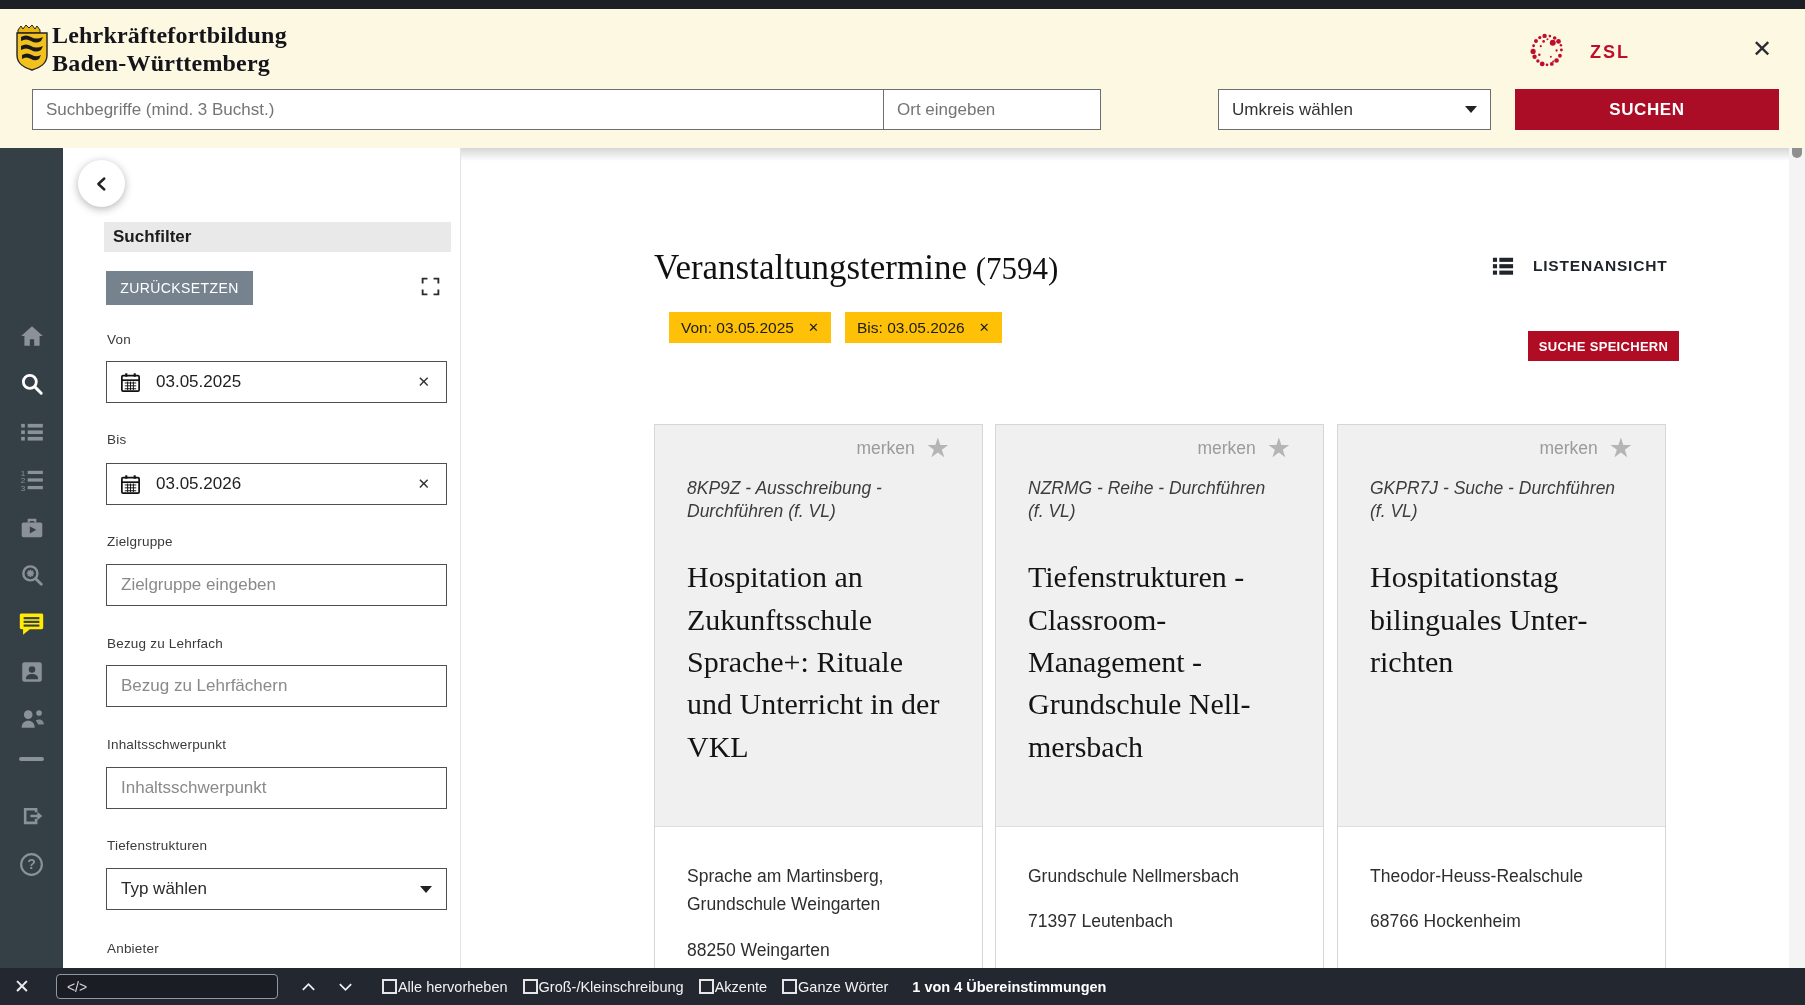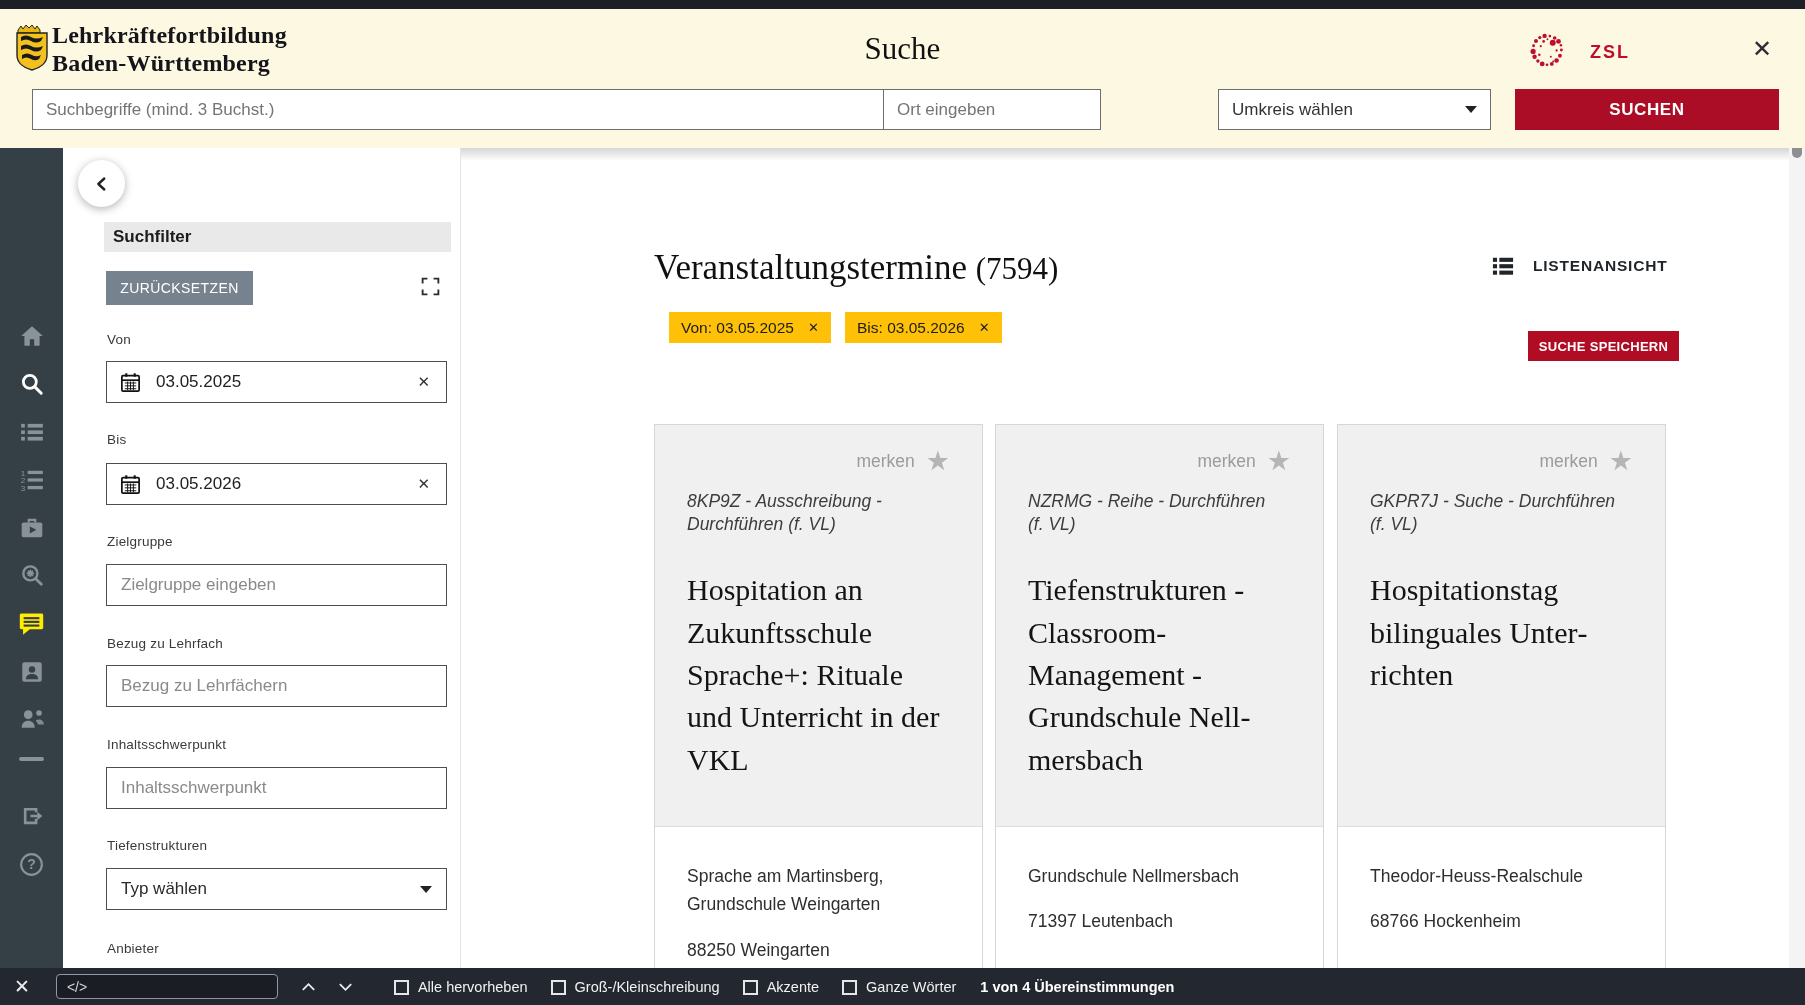--- a/index.html
+++ b/index.html
@@ -60,40 +60,40 @@
   .chip .chip-x { font-size:13px; cursor:pointer; color:#1c1c1c; }
   .chip-von { left:669px; }
   .chip-bis { left:845px; }
   .listview { left:1491px; top:255px; display:flex; align-items:center; gap:18px; cursor:pointer; z-index:13; }
   .listview .lv-label { font-size:15.5px; font-weight:600; letter-spacing:.8px; color:#1f242a; }
   .btn-save { left:1528px; top:331px; width:151px; height:30px; background:#b00d24; color:#fff; border:none; font-size:13px; font-weight:700; letter-spacing:.3px; cursor:pointer; z-index:13; }
 
   
   .card { top:424px; width:329px; height:560px; background:#fff; border:1px solid #d6d6d6; z-index:13; cursor:pointer; }
   .card1 { left:654px; } .card2 { left:995px; } .card3 { left:1337px; }
-  .card-top { height:402px; background:#f0f0f1; border-bottom:1px solid #dedede; padding:24px 32px; }
+  .card-top { height:402px; background:#f0f0f1; border-bottom:1px solid #dedede; padding:11px 32px; }
   .merken-row { display:flex; justify-content:flex-end; align-items:center; gap:11px; color:#9b9b9b; font-size:17.5px; cursor:pointer; }
   .star { font-size:27px; color:#b5b5b5; line-height:.9; }
   .ev-code { margin-top:17px; font-style:italic; font-size:17.5px; color:#3c3c3c; line-height:1.32; max-width:252px; }
   .ev-title { margin-top:33px; font-family:"Liberation Serif",serif; font-size:30px; line-height:1.41; color:#141414; max-width:268px; }
   .card-bottom { padding:35px 32px 0; font-size:17.5px; color:#2e2e2e; }
   .ev-org { line-height:1.62; max-width:244px; }
   .ev-city { margin-top:21px; }
 
   
   .scroll-track { left:1789px; top:9px; width:16px; height:996px; background:#f4f4f4; z-index:18; }
   .scroll-thumb { left:1792px; top:30px; width:10px; height:128px; background:#8f8f8f; border-radius:5px; z-index:19; cursor:pointer; }
 
   
   .findbar { left:0; top:968px; width:1805px; height:37px; background:#23272f; z-index:60; display:flex; align-items:center; }
   .fb-close { margin-left:14px; color:#ededf0; font-size:19px; font-weight:300; cursor:pointer; }
   .fb-input { margin-left:26px; width:222px; height:25px; background:#1a1d23; border:1px solid #9298a2; border-radius:4px; color:#d5d5da; font-size:14px; padding:0 10px; }
   .fb-nav { margin-left:22px; display:flex; gap:20px; }
   .fb-nav svg { cursor:pointer; }
-  .fb-opts { margin-left:40px; display:flex; align-items:flex-end; gap:9px; }
+  .fb-opts { margin-left:28px; display:flex; align-items:flex-start; gap:1px; }
   .fb-check { width:15px; height:15px; border:2px solid #e6e6e9; background:transparent; display:inline-block; cursor:pointer; flex:none; }
   .fb-label { color:#f2f2f4; font-size:14.5px; margin-right:14px; cursor:pointer; white-space:nowrap; }
   .fb-status { color:#fff; font-size:14.5px; font-weight:600; margin-left:10px; white-space:nowrap; }
 </style>
 </head>
 <body>
 
 <div class="abs topstrip"></div>
 
 <div class="abs header">
@@ -106,21 +106,20 @@
         <path d="M9 24 q5 -3 10 0 q5 3 12 0 l-2 4 q-5 3 -10 0 q-5 -3 -10 0z" fill="#1a1a1a"></path>
         <path d="M10 33 q5 -3 10 0 q4 2.5 9 0 l-2 4 q-4 2.5 -8 0 q-5 -3 -9 0z" fill="#1a1a1a"></path>
       </svg>
     </span>
     <div class="brand-text">
       <div>Lehrkräftefortbildung</div>
       <div>Baden-Württemberg</div>
     </div>
   </div>
 
-  <div class="abs page-title">Suche</div>
 
   <div class="abs zsl">
     <span>
       <svg width="46" height="46" viewBox="0 0 48 48">
         <g fill="#c00d2c">
           <circle cx="39" cy="24" r="1.5"></circle>
             <circle cx="37.5" cy="30" r="2"></circle>
             <circle cx="34" cy="35" r="2.4"></circle>
           <circle cx="29" cy="38.5" r="2"></circle>
             <circle cx="24" cy="39.5" r="1.4"></circle>

